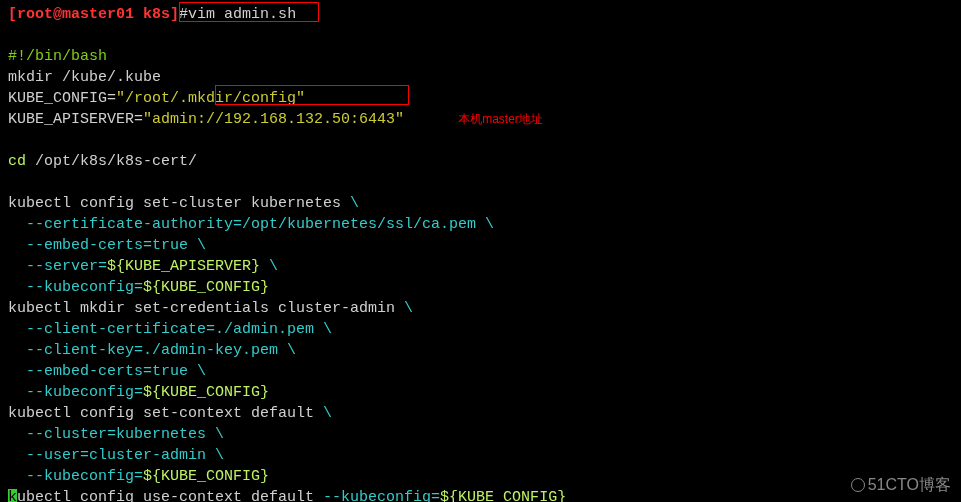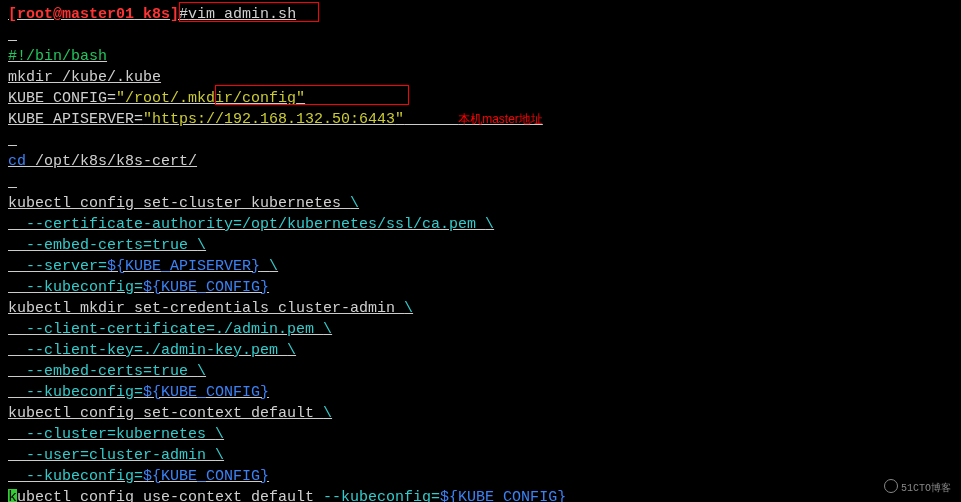--- a/index.html
+++ b/index.html
@@ -8,47 +8,47 @@
       font-family: 'Consolas', 'Monaco', 'Courier New', monospace;
       font-size: 15px;
       line-height: 1.4;
       color: #ccc;
       width: 961px;
       height: 502px;
       overflow: hidden;
       position: relative;
       padding: 4px 8px;
     }
-    .line { white-space: pre; text-decoration: underline; }
+    .line { white-space: pre; }
     .red-bold { color: #ff3333; font-weight: bold; }
-    .deep-blue { color: #22c55e; }
+    .deep-blue { color: #84cc16; }
     .white { color: #d0d0d0; }
     .yellow { color: #cccc33; }
-    .magenta { color: #3b82f6; }
+    .magenta { color: #bef264; }
     .cyan { color: #33cccc; }
     .green-cursor { background: #33cc33; color: #000; }
     .red-chinese { color: #ff0000; font-family: 'SimSun', 'Microsoft YaHei', sans-serif; font-size: 12px; }
     .hl-box1 {
       position: absolute;
       border: 1.5px solid #ff0000;
       top: 2px; left: 179px; width: 140px; height: 20px;
       pointer-events: none;
     }
     .hl-box2 {
       position: absolute;
       border: 1.5px solid #ff0000;
       top: 85px; left: 215px; width: 194px; height: 20px;
       pointer-events: none;
     }
     .watermark {
       position: absolute;
       bottom: 6px; right: 10px;
       color: #888;
-      font-size: 10px;
-      font-family: Liberation Mono, monospace;
+      font-size: 16px;
+      font-family: Liberation Sans, sans-serif;
     }
     .watermark::before {
       content: "";
       display: inline-block;
       width: 12px; height: 12px;
       border: 1px solid #888;
       border-radius: 50%;
       margin-right: 3px;
       vertical-align: -2px;
       font-size: 9px;
@@ -65,21 +65,21 @@
 <div class="line"><span class="red-bold">[</span><span class="red-bold">root</span><span class="red-bold">@</span><span class="red-bold">master01</span><span class="red-bold"> k8s</span><span class="red-bold">]</span><span class="white">#</span><span class="white">vim admin.sh</span></div>
 
 <div class="line">&nbsp;</div>
 
 <div class="line"><span class="deep-blue">#!/bin/bash</span></div>
 
 <div class="line"><span class="white">mkdir /kube/.kube</span></div>
 
 <div class="line"><span class="white">KUBE_CONFIG</span><span class="white">=</span><span class="yellow">"</span><span class="yellow">/root/.mkdir/config</span><span class="yellow">"</span></div>
 
-<div class="line"><span class="white">KUBE_APISERVER</span><span class="white">=</span><span class="yellow">"</span><span class="yellow">https://</span><span class="yellow">192.168.132.50:6443</span><span class="yellow">"</span><span class="white">      </span><span class="red-chinese">本机master地址</span></div>
+<div class="line"><span class="white">KUBE_APISERVER</span><span class="white">=</span><span class="yellow">"</span><span class="yellow">admin://</span><span class="yellow">192.168.132.50:6443</span><span class="yellow">"</span><span class="white">      </span><span class="red-chinese">本机master地址</span></div>
 
 <div class="line">&nbsp;</div>
 
 <div class="line"><span class="magenta">cd</span><span class="white"> /opt/k8s/k8s-cert/</span></div>
 
 <div class="line">&nbsp;</div>
 
 <div class="line"><span class="white">kubectl config set-cluster kubernetes </span><span class="cyan">\</span></div>
 <div class="line"><span>  </span><span class="cyan">--certificate-authority=/opt/kubernetes/ssl/ca.pem </span><span class="cyan">\</span></div>
 <div class="line"><span>  </span><span class="cyan">--embed-certs=true </span><span class="cyan">\</span></div>

